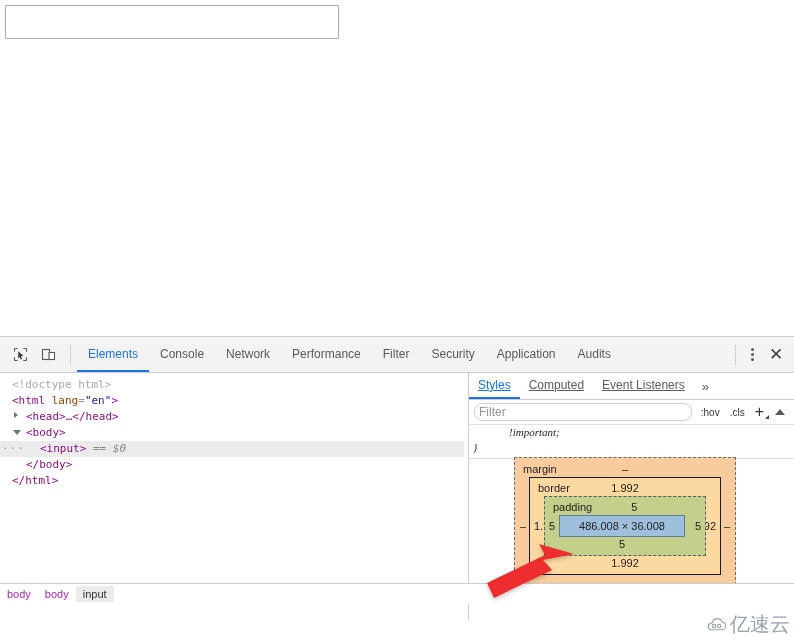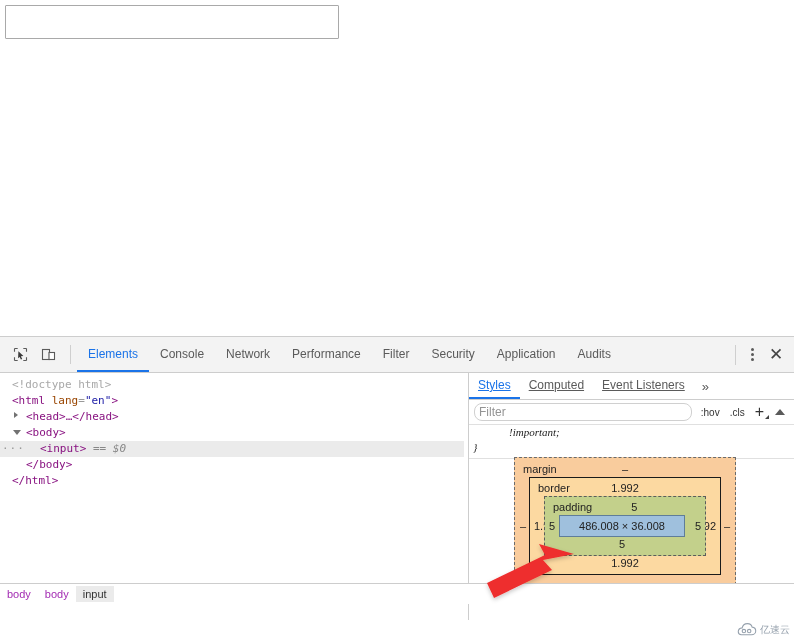--- a/index.html
+++ b/index.html
@@ -448,21 +448,21 @@
     position: absolute;
     right: 4px;
     bottom: 2px;
     display: flex;
     align-items: center;
     gap: 3px;
     opacity: 0.92;
   }
   #watermark .wm-text {
     font-family: "DejaVu Sans", sans-serif;
-    font-size: 10px;
+    font-size: 20px;
     color: #8d99a6;
     letter-spacing: 0px;
   }
 </style>
 </head>
 <body>
 
 <div id="page-viewport">
   <input id="page-input" type="text" placeholder="" style="">
 </div>

